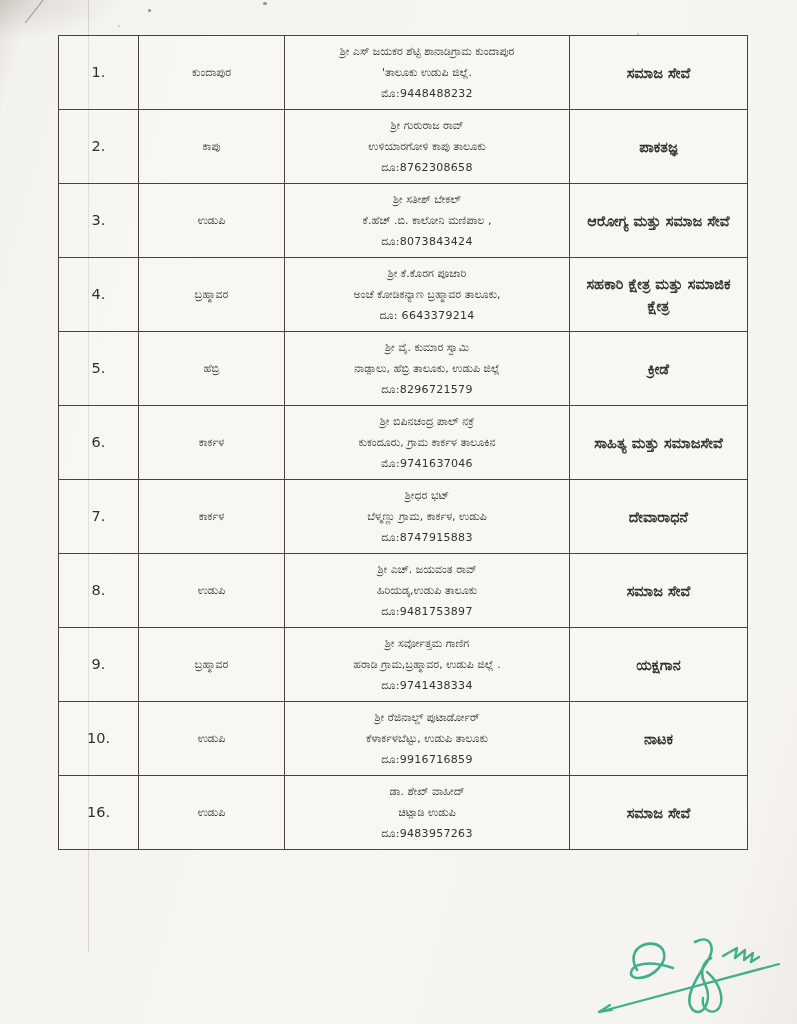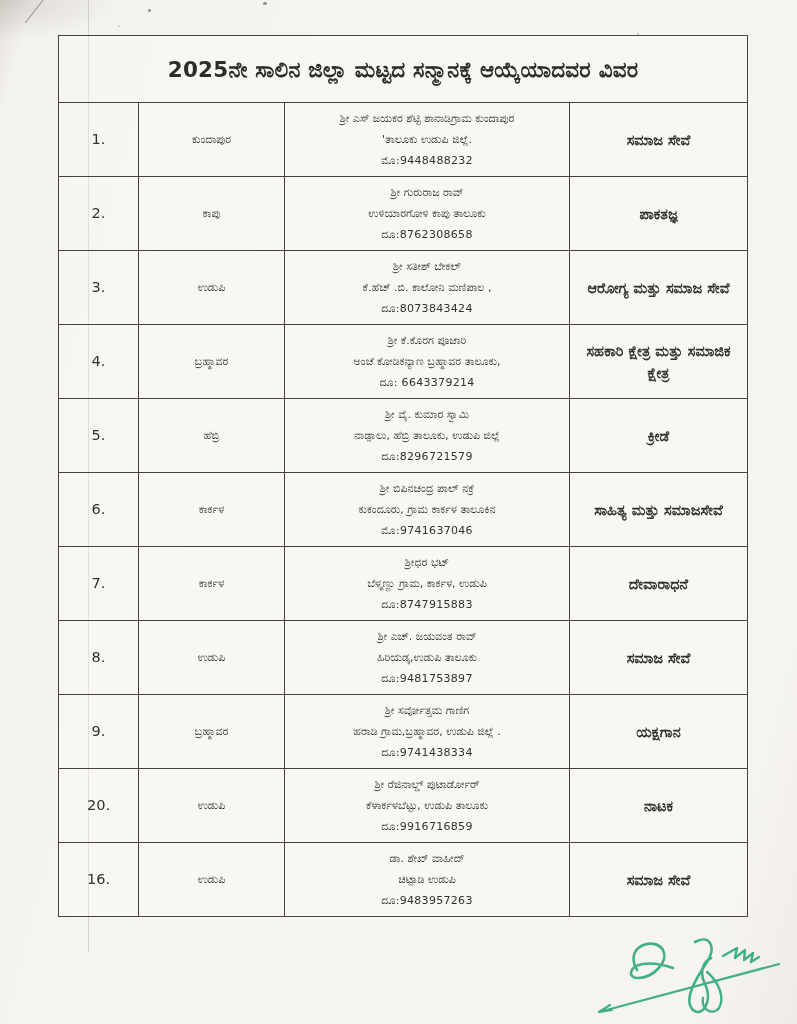--- a/index.html
+++ b/index.html
@@ -66,23 +66,20 @@
   <div class="speck s4"></div>
 
   <table class="doc">
     <colgroup>
       <col class="c-sl">
         <col class="c-taluk">
         <col class="c-name">
         <col class="c-field">
     </colgroup>
     <thead>
-      <tr>
-        <th class="title-cell" colspan="4">2025ನೇ ಸಾಲಿನ ಜಿಲ್ಲಾ ಮಟ್ಟದ ಸನ್ಮಾನಕ್ಕೆ ಆಯ್ಕೆಯಾದವರ ವಿವರ</th>
-      </tr>
     </thead>
     <tbody>
     <tr>
       <td class="sl">1.</td>
       <td class="taluk">ಕುಂದಾಪುರ</td>
       <td class="name">
             <div>ಶ್ರೀ ಎಸ್ ಜಯಕರ ಶೆಟ್ಟಿ ಶಾನಾಡಿಗ್ರಾಮ ಕುಂದಾಪುರ</div>
             <div>'ತಾಲೂಕು ಉಡುಪಿ ಜಿಲ್ಲೆ.</div>
             <div>ಮೊ:9448488232</div>
           </td>
@@ -171,21 +168,21 @@
       <td class="taluk">ಬ್ರಹ್ಮಾವರ</td>
       <td class="name">
             <div>ಶ್ರೀ ಸರ್ವೋತ್ತಮ ಗಾಣಿಗ</div>
             <div>ಹರಾಡಿ ಗ್ರಾಮ,ಬ್ರಹ್ಮಾವರ, ಉಡುಪಿ ಜಿಲ್ಲೆ .</div>
             <div>ದೂ:9741438334</div>
           </td>
       <td class="field">ಯಕ್ಷಗಾನ</td>
     </tr>
 
     <tr>
-      <td class="sl">20.</td>
+      <td class="sl">10.</td>
       <td class="taluk">ಉಡುಪಿ</td>
       <td class="name">
             <div>ಶ್ರೀ ರೆಜಿನಾಲ್ಡ್ ಪುಟಾರ್ಡೋರ್</div>
             <div>ಕೆಳಾರ್ಕಳಬೆಟ್ಟು, ಉಡುಪಿ ತಾಲೂಕು</div>
             <div>ದೂ:9916716859</div>
           </td>
       <td class="field">ನಾಟಕ</td>
     </tr>
 
     <tr>

